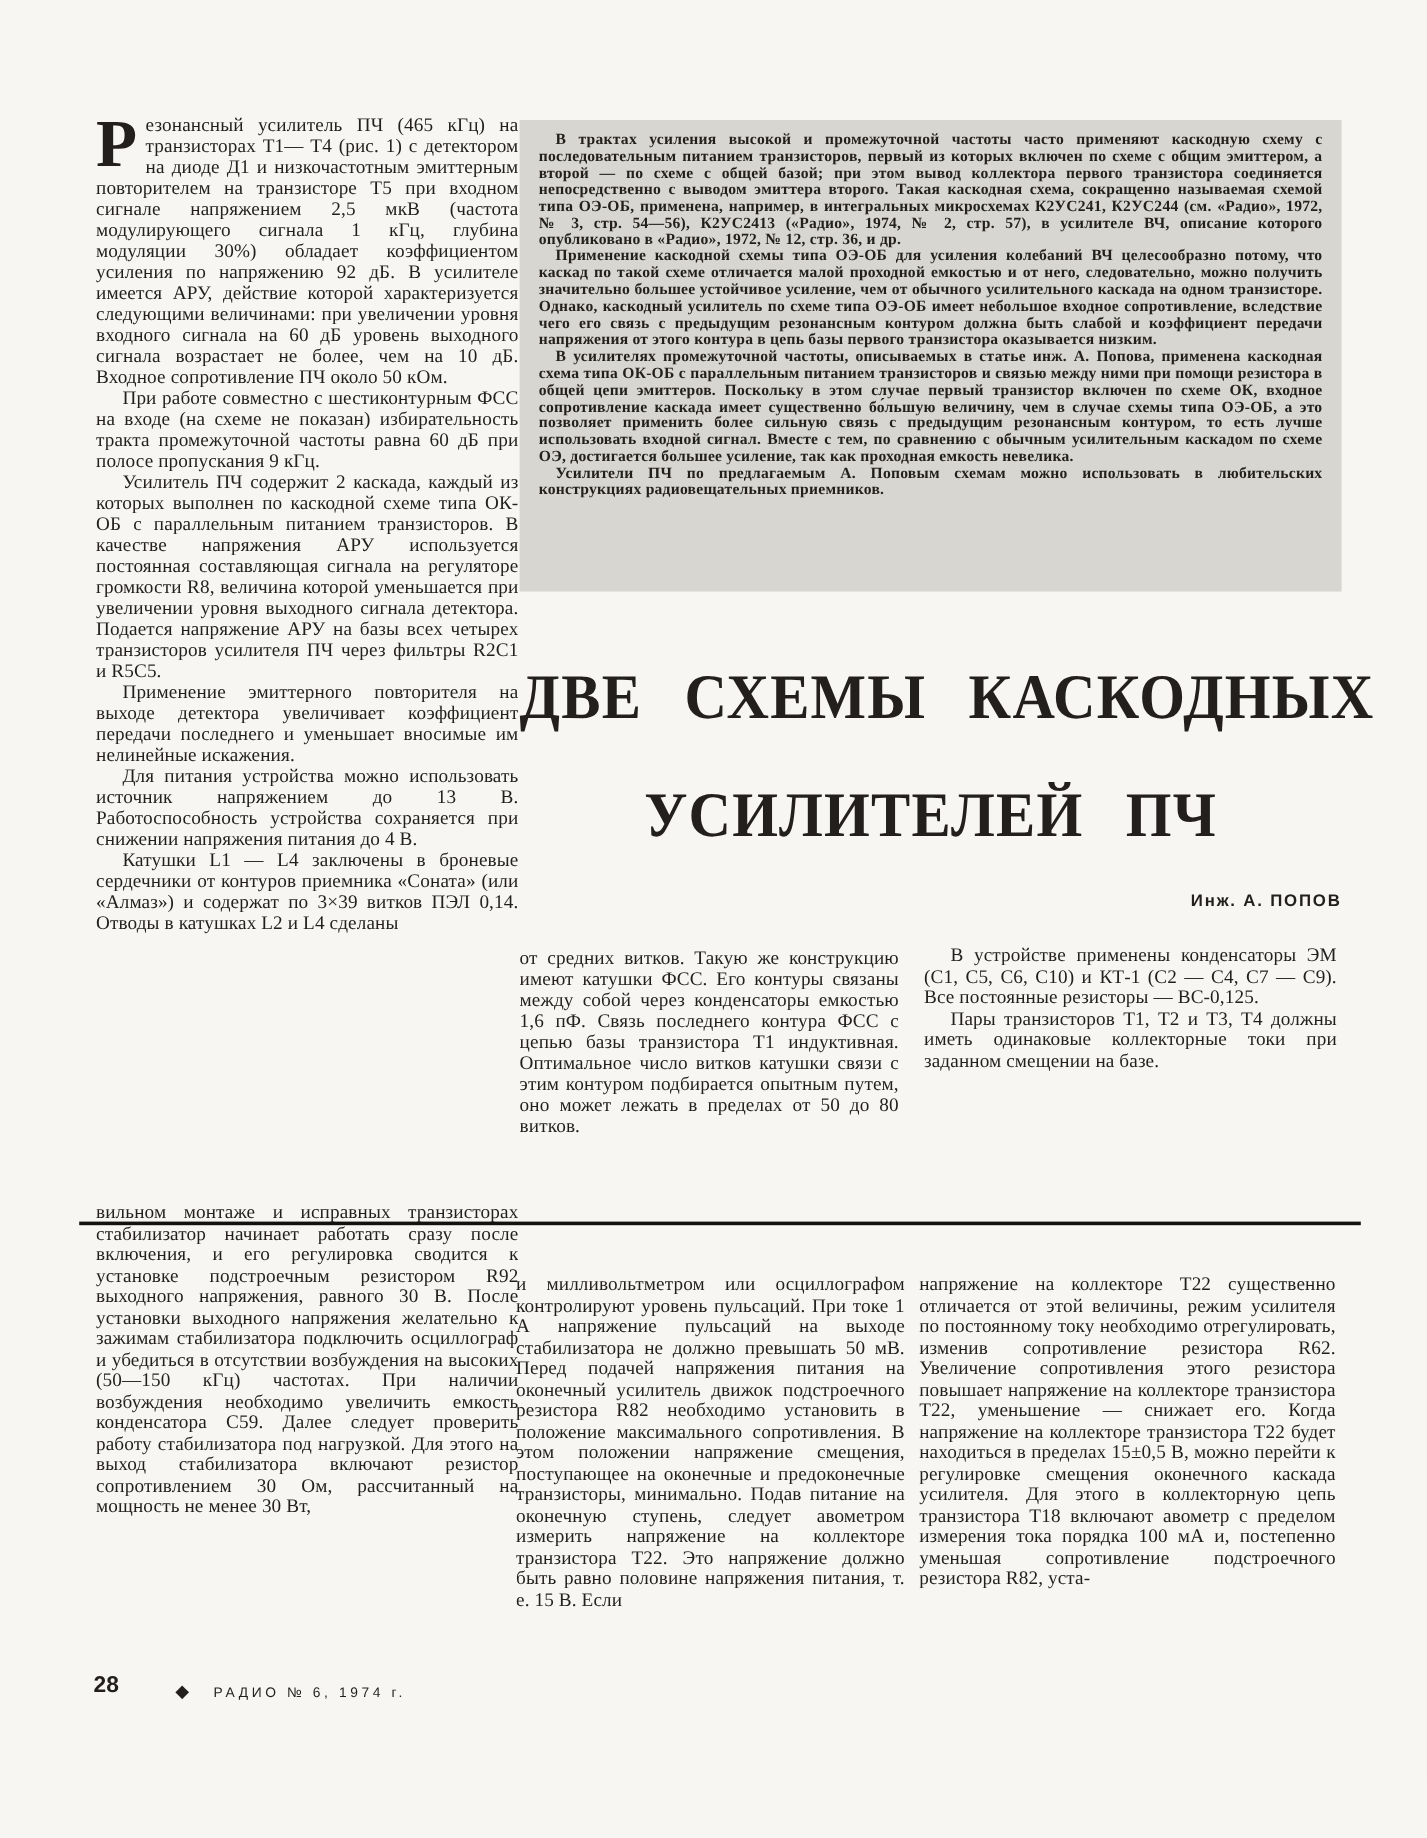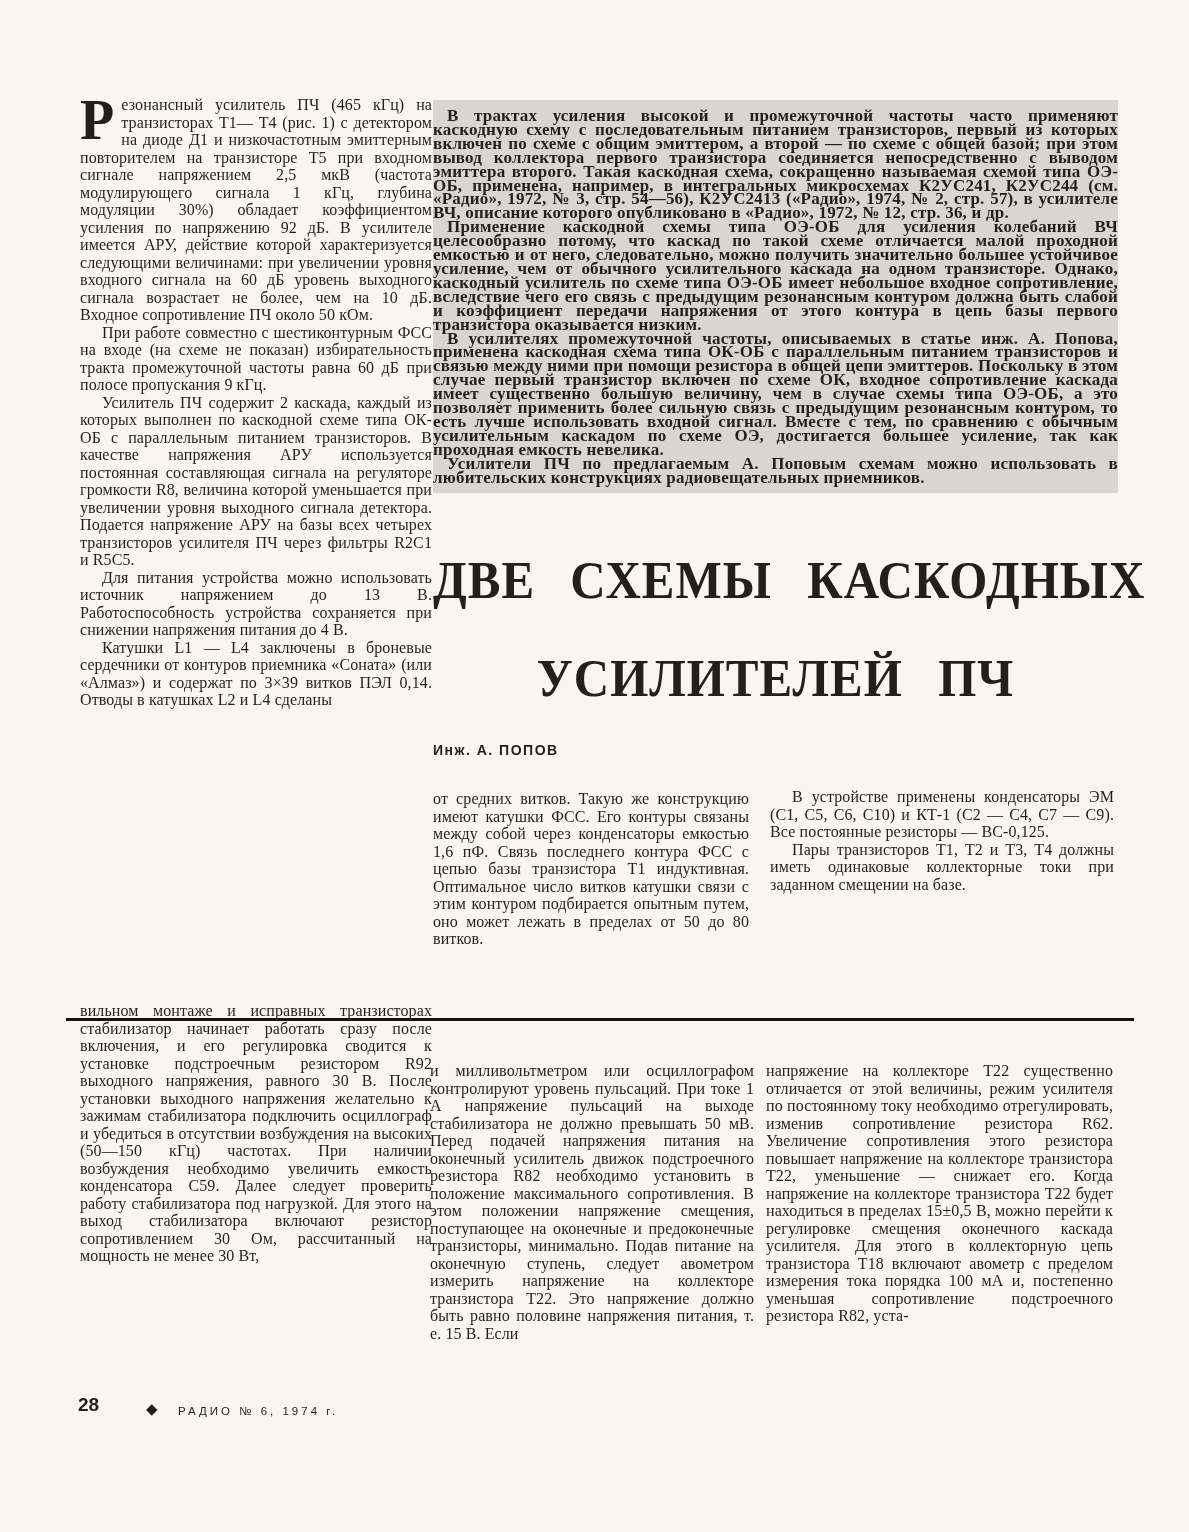--- a/index.html
+++ b/index.html
@@ -13,34 +13,34 @@
   }
   .col p{margin:0;text-indent:22px;}
   .col p.cont{text-indent:0;}
   .dropcap{
     float:left;font-size:56px;line-height:45px;font-weight:bold;
     margin:2px 7px 0 0;
   }
   #col-left{left:80px;top:96px;width:352px;height:922px;overflow:hidden;}
   #intro-box{
     position:absolute;left:433px;top:100px;width:685px;height:393px;
-    box-sizing:border-box;padding:9px 0;
-    font-weight:bold;font-size:17px;line-height:13.9px;text-align:justify;
+    box-sizing:border-box;padding:9px 16px;
+    font-weight:bold;font-size:13px;line-height:13.9px;text-align:justify;
     letter-spacing:.2px;hyphens:auto;
   }
   #intro-box p{margin:0;text-indent:14px;}
   .title-line{
     position:absolute;left:433px;width:685px;text-align:center;
     font-weight:bold;font-size:49px;letter-spacing:1px;word-spacing:22px;
     white-space:nowrap;transform:scaleY(1.08);
   }
   #title-line-1{top:552px;}
   #title-line-2{top:650px;}
   #author-line{
-    position:absolute;left:433px;top:742px;width:685px;text-align:left;
+    position:absolute;left:433px;top:742px;width:685px;text-align:right;
     font-family:"Liberation Sans",sans-serif;font-weight:bold;font-size:14px;
     letter-spacing:1.5px;
   }
   #col-mid{left:433px;top:790px;width:316px;height:226px;overflow:hidden;}
   #col-right{left:770px;top:788px;width:344px;height:228px;overflow:hidden;}
   #section-rule{position:absolute;left:66px;top:1018px;width:1068px;height:3px;}
   #bcol1{left:80px;top:1002px;width:352px;height:326px;overflow:hidden;font-family:Liberation Serif, serif;}
   #bcol2{left:430px;top:1062px;width:324px;height:326px;overflow:hidden;}
   #bcol3{left:766px;top:1062px;width:347px;height:326px;overflow:hidden;}
   #page-number{
@@ -58,20 +58,21 @@
 <body>
 
 <div class="page" style="background: rgb(247, 246, 242); color: rgb(34, 31, 28);">
 
   <div class="col" id="col-left">
     <p class="cont">
       <span class="dropcap">Р</span><span>езонансный усилитель ПЧ (465 кГц) на транзисторах Т1— Т4 (рис. 1) с детектором на диоде Д1 и низкочастотным эмиттерным повторителем на транзисторе Т5 при входном сигнале напряжением 2,5 мкВ (частота модулирующего сигнала 1 кГц, глубина модуляции 30%) обладает коэффициентом усиления по напряжению 92 дБ. В усилителе имеется АРУ, действие которой характеризуется следующими величинами: при увеличении уровня входного сигнала на 60 дБ уровень выходного сигнала возрастает не более, чем на 10 дБ. Входное сопротивление ПЧ около 50 кОм.</span>
     </p>
     <p>При работе совместно с шестиконтурным ФСС на входе (на схеме не показан) избирательность тракта промежуточной частоты равна 60 дБ при полосе пропускания 9 кГц.</p>
     <p>Усилитель ПЧ содержит 2 каскада, каждый из которых выполнен по каскодной схеме типа ОК-ОБ с параллельным питанием транзисторов. В качестве напряжения АРУ используется постоянная составляющая сигнала на регуляторе громкости R8, величина которой уменьшается при увеличении уровня выходного сигнала детектора. Подается напряжение АРУ на базы всех четырех транзисторов усилителя ПЧ через фильтры R2C1 и R5C5.</p>
+    <p>Применение эмиттерного повторителя на выходе детектора увеличивает коэффициент передачи последнего и уменьшает вносимые им нелинейные искажения.</p>
     <p>Для питания устройства можно использовать источник напряжением до 13 В. Работоспособность устройства сохраняется при снижении напряжения питания до 4 В.</p>
     <p>Катушки L1 — L4 заключены в броневые сердечники от контуров приемника «Соната» (или «Алмаз») и содержат по 3×39 витков ПЭЛ 0,14. Отводы в катушках L2 и L4 сделаны</p>
   </div>
 
   <div id="intro-box" style="background: rgb(216, 214, 208);">
     <p>В трактах усиления высокой и промежуточной частоты часто применяют каскодную схему с последовательным питанием транзисторов, первый из которых включен по схеме с общим эмиттером, а второй — по схеме с общей базой; при этом вывод коллектора первого транзистора соединяется непосредственно с выводом эмиттера второго. Такая каскодная схема, сокращенно называемая схемой типа ОЭ-ОБ, применена, например, в интегральных микросхемах К2УС241, К2УС244 (см. «Радио», 1972, № 3, стр. 54—56), К2УС2413 («Радио», 1974, № 2, стр. 57), в усилителе ВЧ, описание которого опубликовано в «Радио», 1972, № 12, стр. 36, и др.</p>
     <p>Применение каскодной схемы типа ОЭ-ОБ для усиления колебаний ВЧ целесообразно потому, что каскад по такой схеме отличается малой проходной емкостью и от него, следовательно, можно получить значительно большее устойчивое усиление, чем от обычного усилительного каскада на одном транзисторе. Однако, каскодный усилитель по схеме типа ОЭ-ОБ имеет небольшое входное сопротивление, вследствие чего его связь с предыдущим резонансным контуром должна быть слабой и коэффициент передачи напряжения от этого контура в цепь базы первого транзистора оказывается низким.</p>
     <p>В усилителях промежуточной частоты, описываемых в статье инж. А. Попова, применена каскодная схема типа ОК-ОБ с параллельным питанием транзисторов и связью между ними при помощи резистора в общей цепи эмиттеров. Поскольку в этом случае первый транзистор включен по схеме ОК, входное сопротивление каскада имеет существенно бо́льшую величину, чем в случае схемы типа ОЭ-ОБ, а это позволяет применить более сильную связь с предыдущим резонансным контуром, то есть лучше использовать входной сигнал. Вместе с тем, по сравнению с обычным усилительным каскадом по схеме ОЭ, достигается большее усиление, так как проходная емкость невелика.</p>
     <p>Усилители ПЧ по предлагаемым А. Поповым схемам можно использовать в любительских конструкциях радиовещательных приемников.</p>
   </div>

